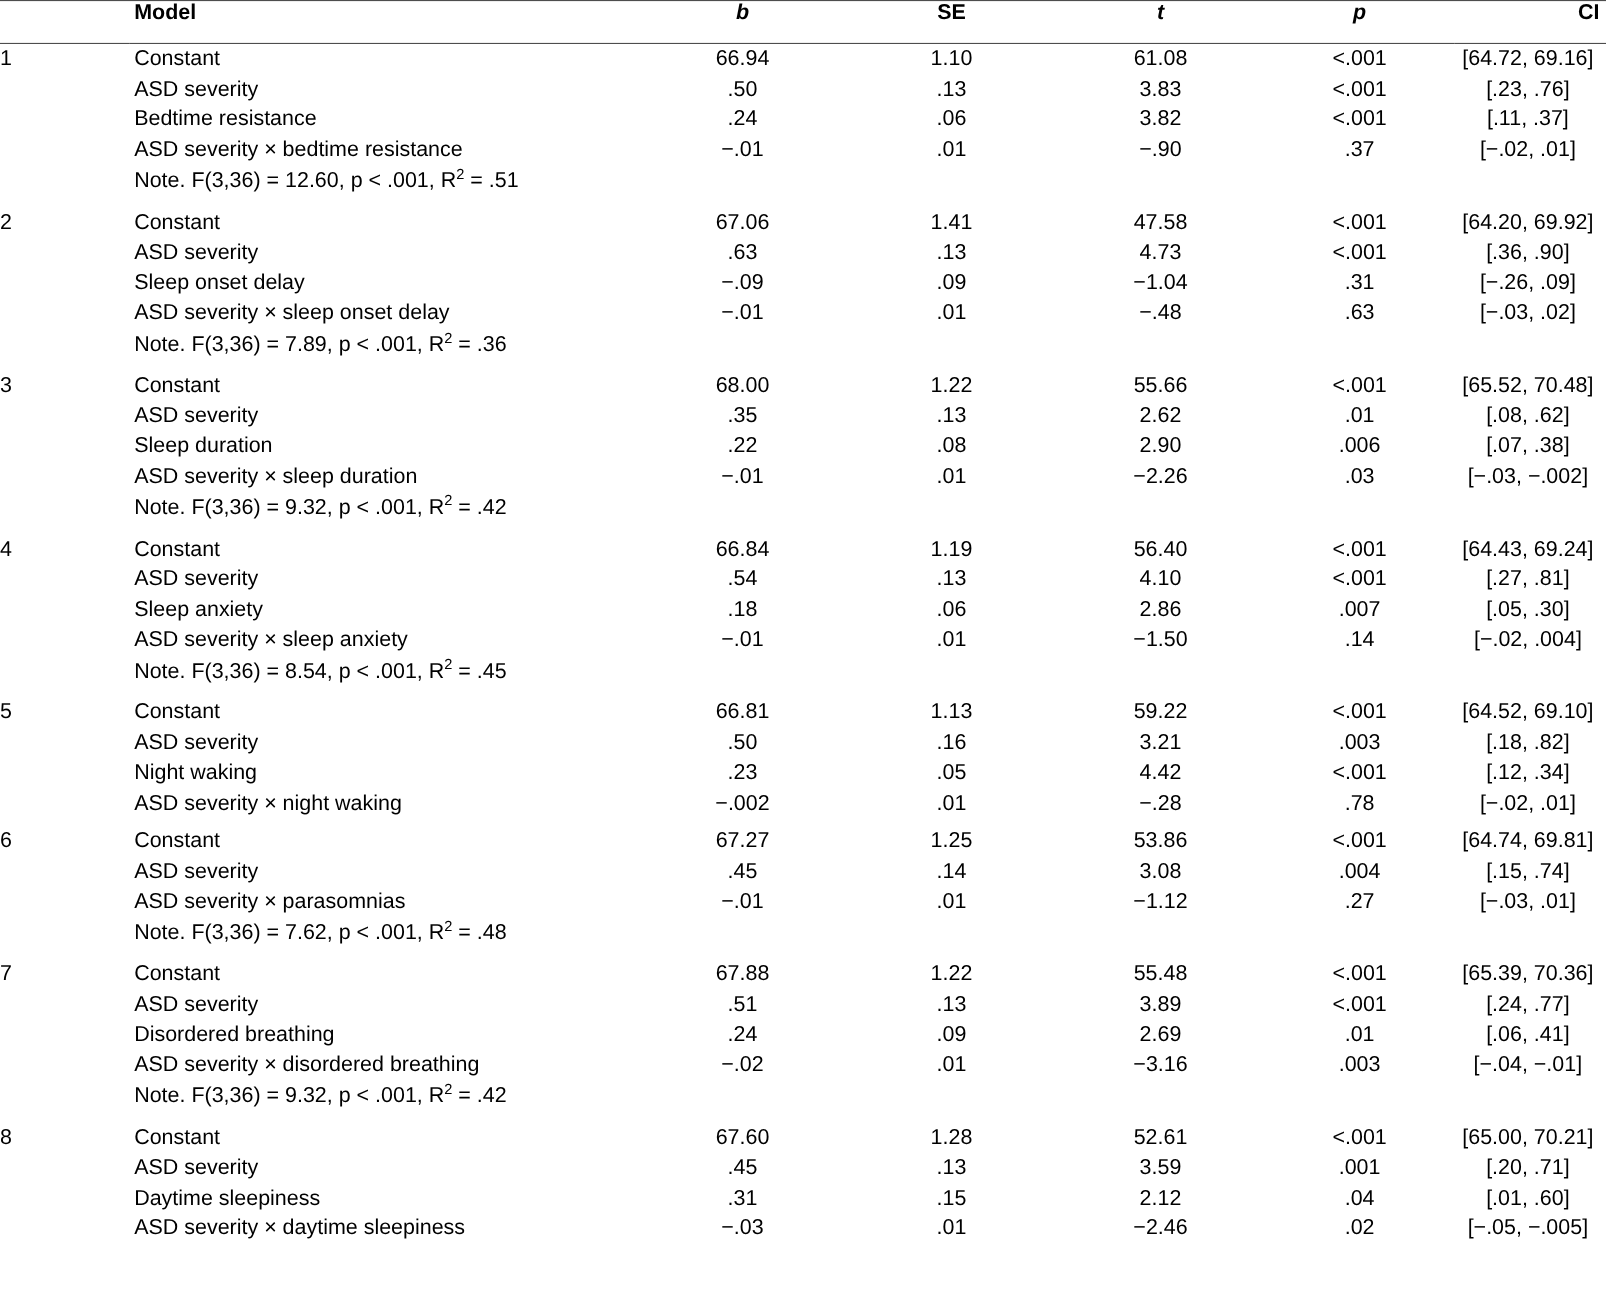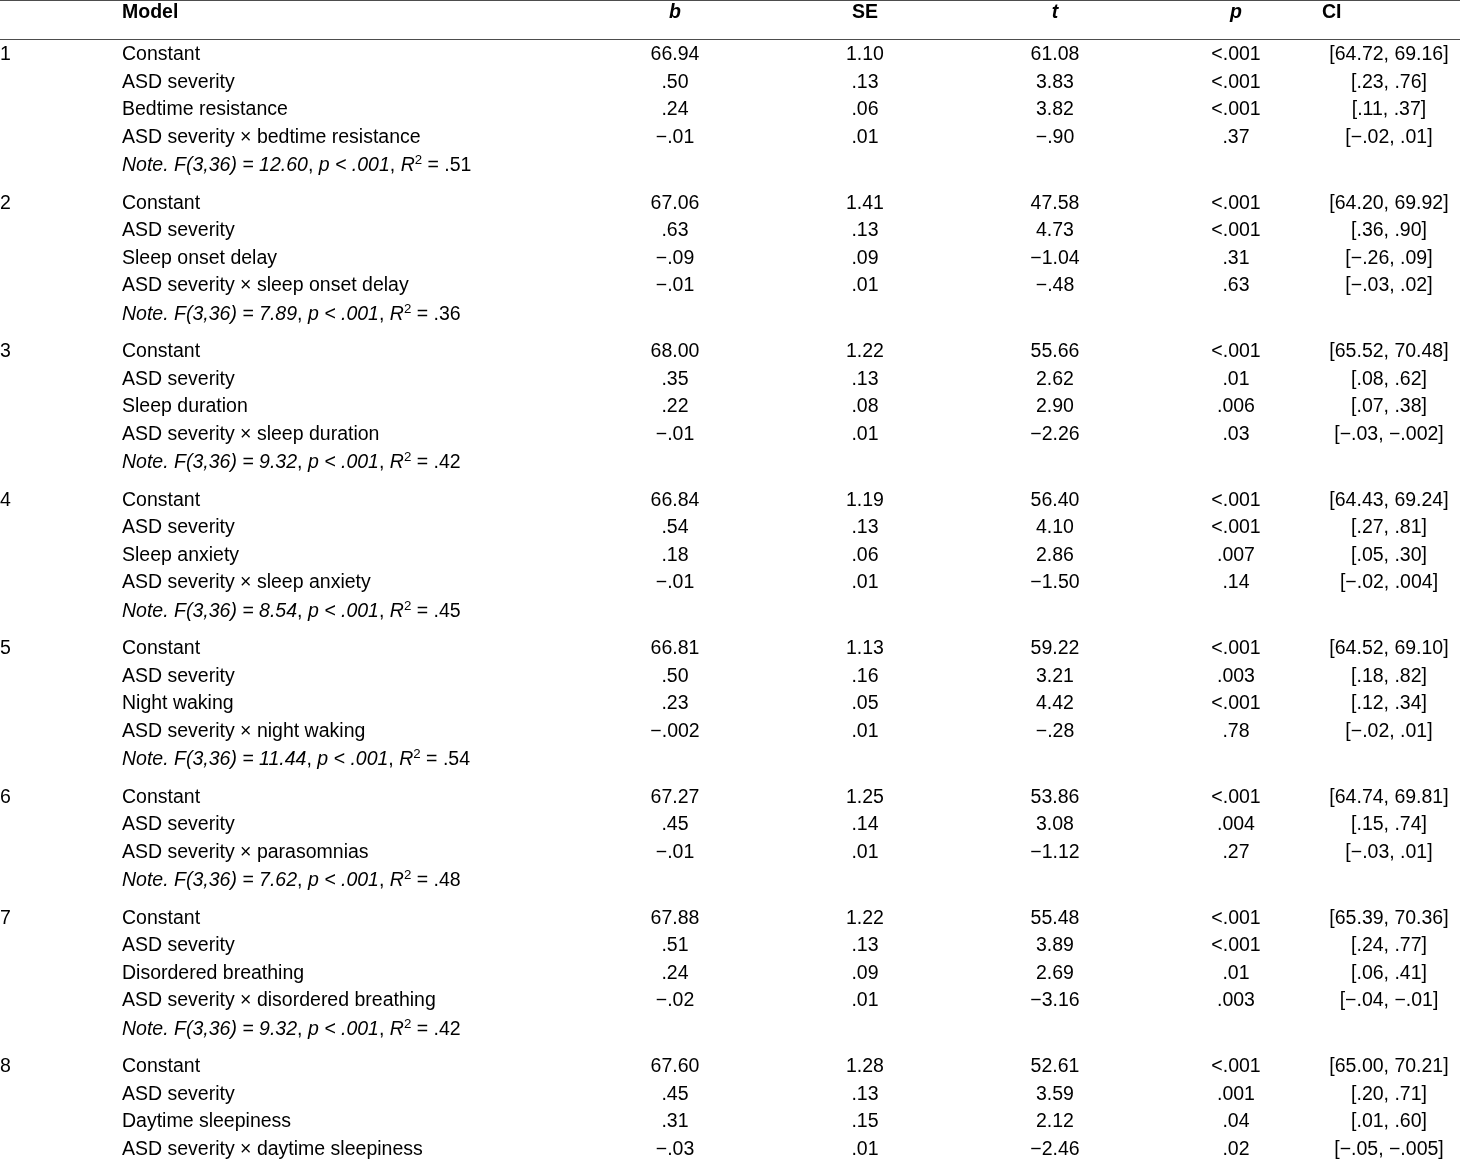--- a/index.html
+++ b/index.html
@@ -38,21 +38,21 @@
     font-weight: bold;
     font-size: 19.5px;
     padding: 0 0 16px 0;
     border-bottom: 1.6px solid #4d4d4d;
     vertical-align: bottom;
     background: #ffffff;
   }
   thead th.h-num { text-align: left; }
   thead th.h-model { text-align: left; padding-left: 4px; }
   thead th.h-ctr { text-align: center; }
-  thead th.h-ci { text-align: left; padding-right: 16px; }
+  thead th.h-ci { text-align: right; padding-right: 6px; }
   thead th i { font-style: italic; }
 
   tbody td {
     padding: 0;
     height: 27.5px;
     line-height: 27.5px;
     vertical-align: top;
     white-space: nowrap;
   }
   td.num {
@@ -68,21 +68,21 @@
 
   tbody tr.first-of-model td { padding-top: 7px; }
 
   td.note {
     text-align: left;
     padding-left: 4px;
     padding-top: 1px;
     padding-bottom: 3px;
     white-space: nowrap;
   }
-  td.note .ital { font-style: italic; }
+  td.note .ital { }
   sup { font-size: 0.68em; vertical-align: super; line-height: 0; }
   .topline {
     position: absolute;
     left: 0;
     top: 0;
     width: 1460px;
     height: 0;
     border-top: 1.6px solid #4d4d4d;
   }
 </style>
@@ -302,24 +302,20 @@
         </tr>
         <tr>
           <td class="num"></td>
           <td class="label">ASD severity × night waking</td>
           <td class="ctr">−.002</td>
           <td class="ctr">.01</td>
           <td class="ctr">−.28</td>
           <td class="ctr">.78</td>
           <td class="ci">[−.02, .01]</td>
         </tr>
-        <tr>
-          <td></td>
-          <td class="note" colspan="6"><span class="ital">Note.</span> <span class="ital">F(3,36) = 11.44</span>, <span class="ital">p &lt; .001</span>, <span class="ital">R</span><sup>2</sup><span> = </span><span>.54</span></td>
-        </tr>
         <tr class="first-of-model">
           <td class="num">6</td>
           <td class="label">Constant</td>
           <td class="ctr">67.27</td>
           <td class="ctr">1.25</td>
           <td class="ctr">53.86</td>
           <td class="ctr">&lt;.001</td>
           <td class="ci">[64.74, 69.81]</td>
         </tr>
         <tr>

